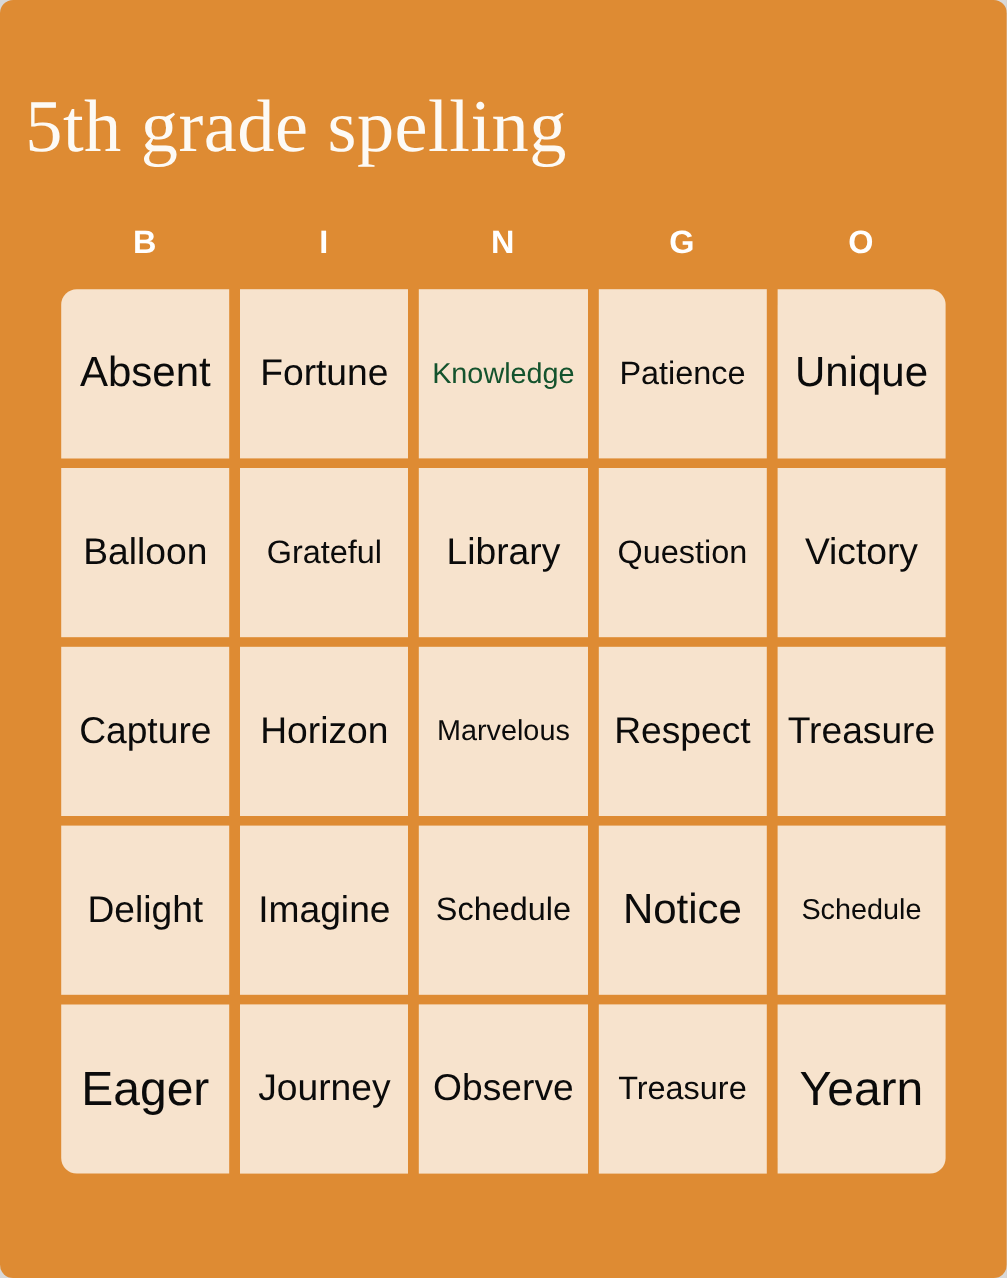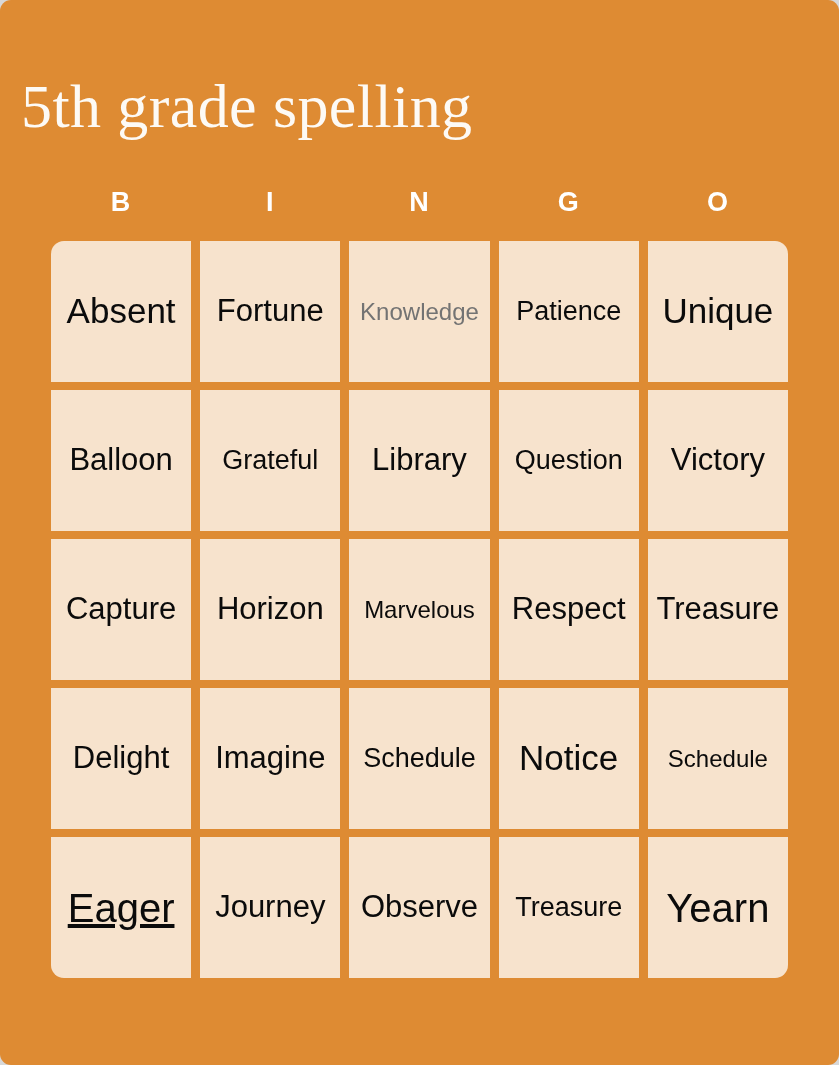--- a/index.html
+++ b/index.html
@@ -124,21 +124,21 @@
 
   <div class="grid">
 
     <div class="cell" style="background: rgb(247, 227, 205);">
         <span class="cell-text len6" style="color: rgb(11, 11, 11);">Absent</span>
       </div>
     <div class="cell" style="background: rgb(247, 227, 205);">
         <span class="cell-text len7" style="color: rgb(11, 11, 11);">Fortune</span>
       </div>
     <div class="cell" style="background: rgb(247, 227, 205);">
-        <span class="cell-text len9" style="color: #737373;">Knowledge</span>
+        <span class="cell-text len9" style="color: #14532d;">Knowledge</span>
       </div>
     <div class="cell" style="background: rgb(247, 227, 205);">
         <span class="cell-text len8" style="color: rgb(11, 11, 11);">Patience</span>
       </div>
     <div class="cell" style="background: rgb(247, 227, 205);">
         <span class="cell-text len6" style="color: rgb(11, 11, 11);">Unique</span>
       </div>
 
     <div class="cell" style="background: rgb(247, 227, 205);">
         <span class="cell-text len7" style="color: rgb(11, 11, 11);">Balloon</span>
@@ -182,21 +182,21 @@
         <span class="cell-text len8" style="color: rgb(11, 11, 11);">Schedule</span>
       </div>
     <div class="cell" style="background: rgb(247, 227, 205);">
         <span class="cell-text len6" style="color: rgb(11, 11, 11);">Notice</span>
       </div>
     <div class="cell" style="background: rgb(247, 227, 205);">
         <span class="cell-text len9" style="color: rgb(11, 11, 11);">Schedule</span>
       </div>
 
     <div class="cell" style="background: rgb(247, 227, 205);">
-        <span class="cell-text len5" style="color: rgb(11, 11, 11); text-decoration: underline;">Eager</span>
+        <span class="cell-text len5" style="color: rgb(11, 11, 11);">Eager</span>
       </div>
     <div class="cell" style="background: rgb(247, 227, 205);">
         <span class="cell-text len7" style="color: rgb(11, 11, 11);">Journey</span>
       </div>
     <div class="cell" style="background: rgb(247, 227, 205);">
         <span class="cell-text len7" style="color: rgb(11, 11, 11);">Observe</span>
       </div>
     <div class="cell" style="background: rgb(247, 227, 205);">
         <span class="cell-text len8" style="color: rgb(11, 11, 11);">Treasure</span>
       </div>

